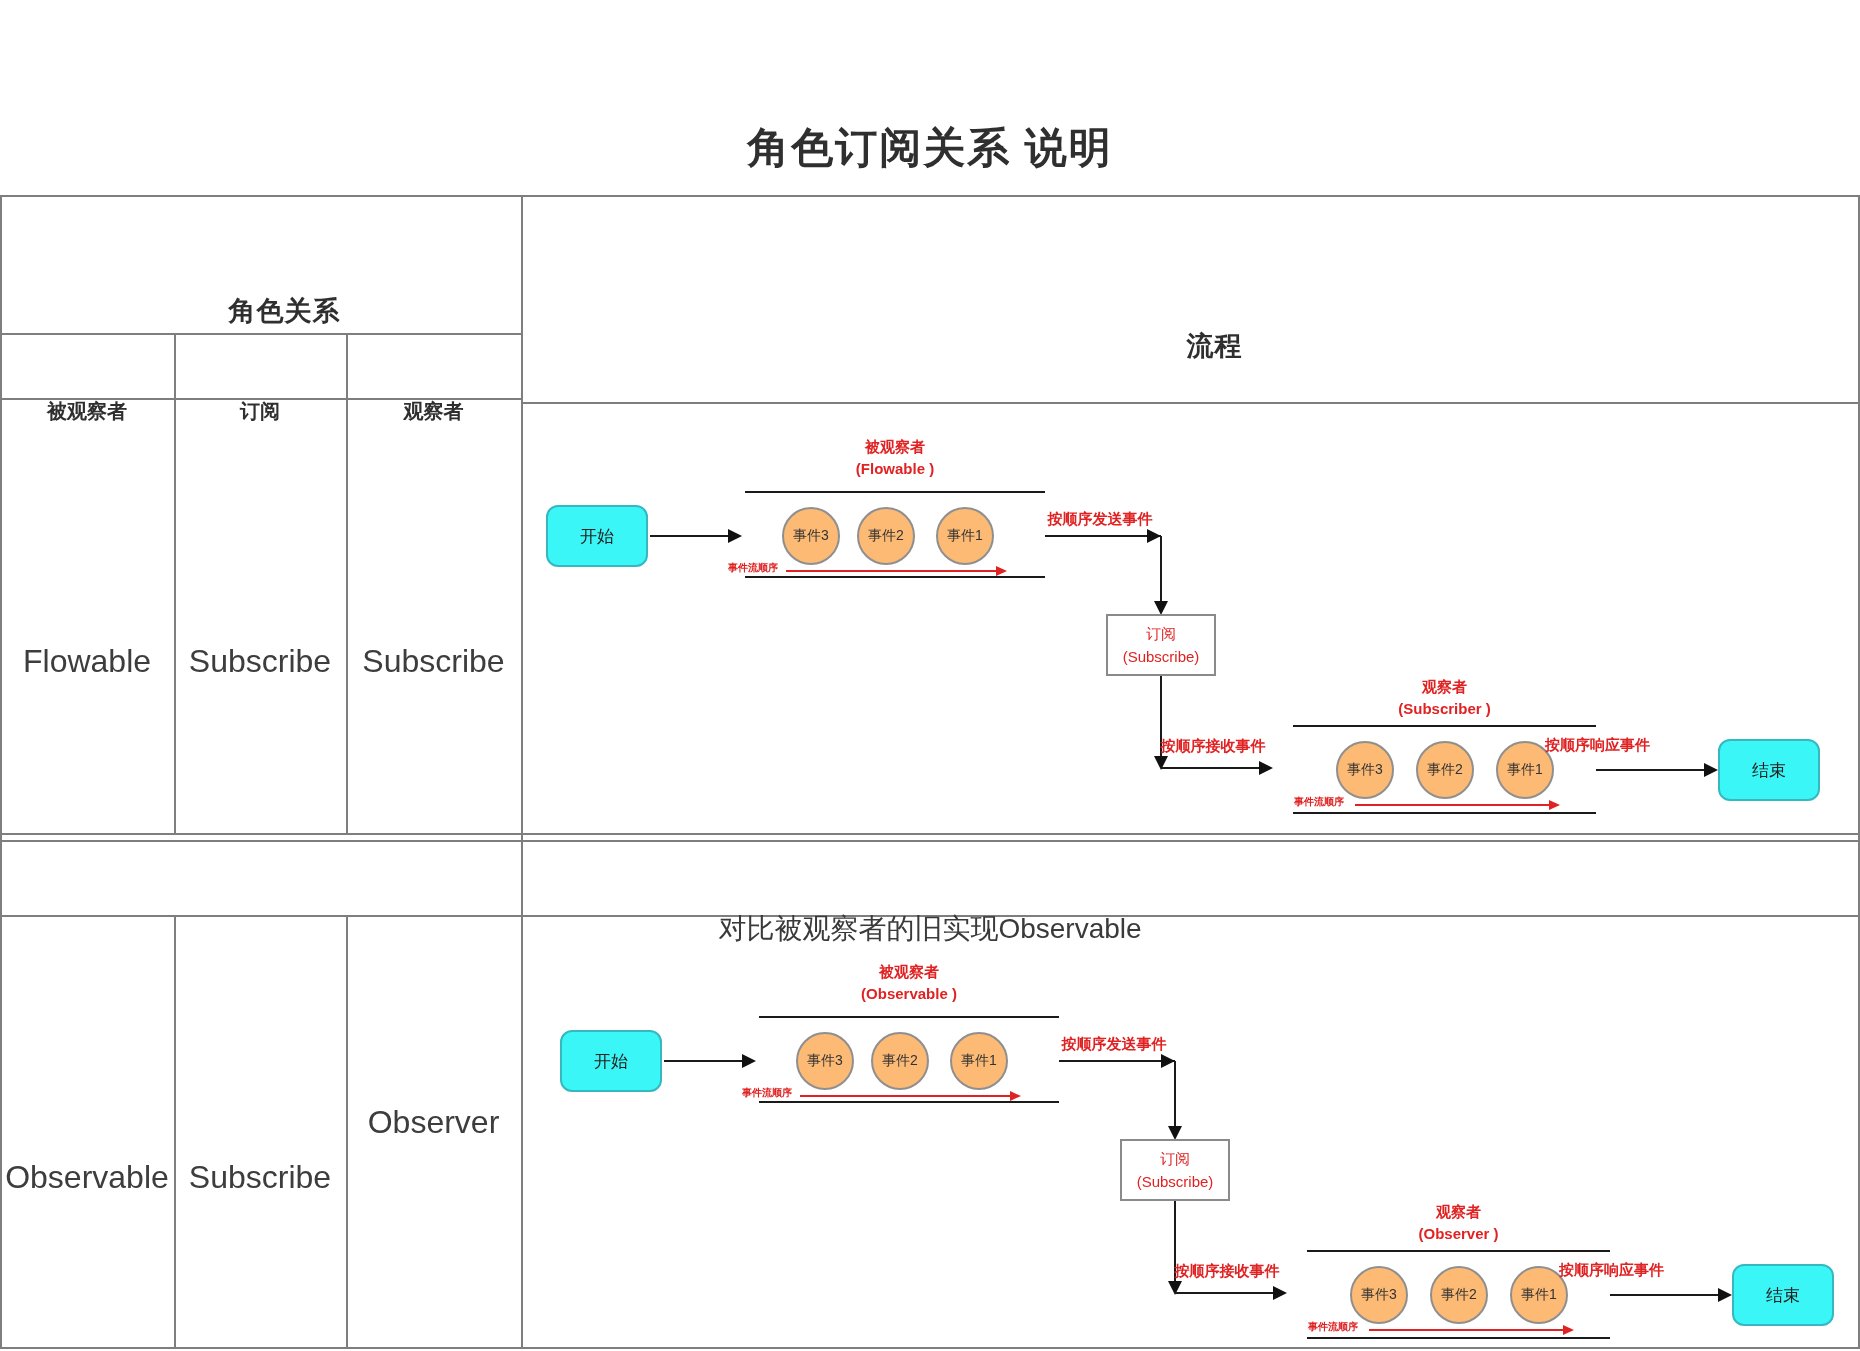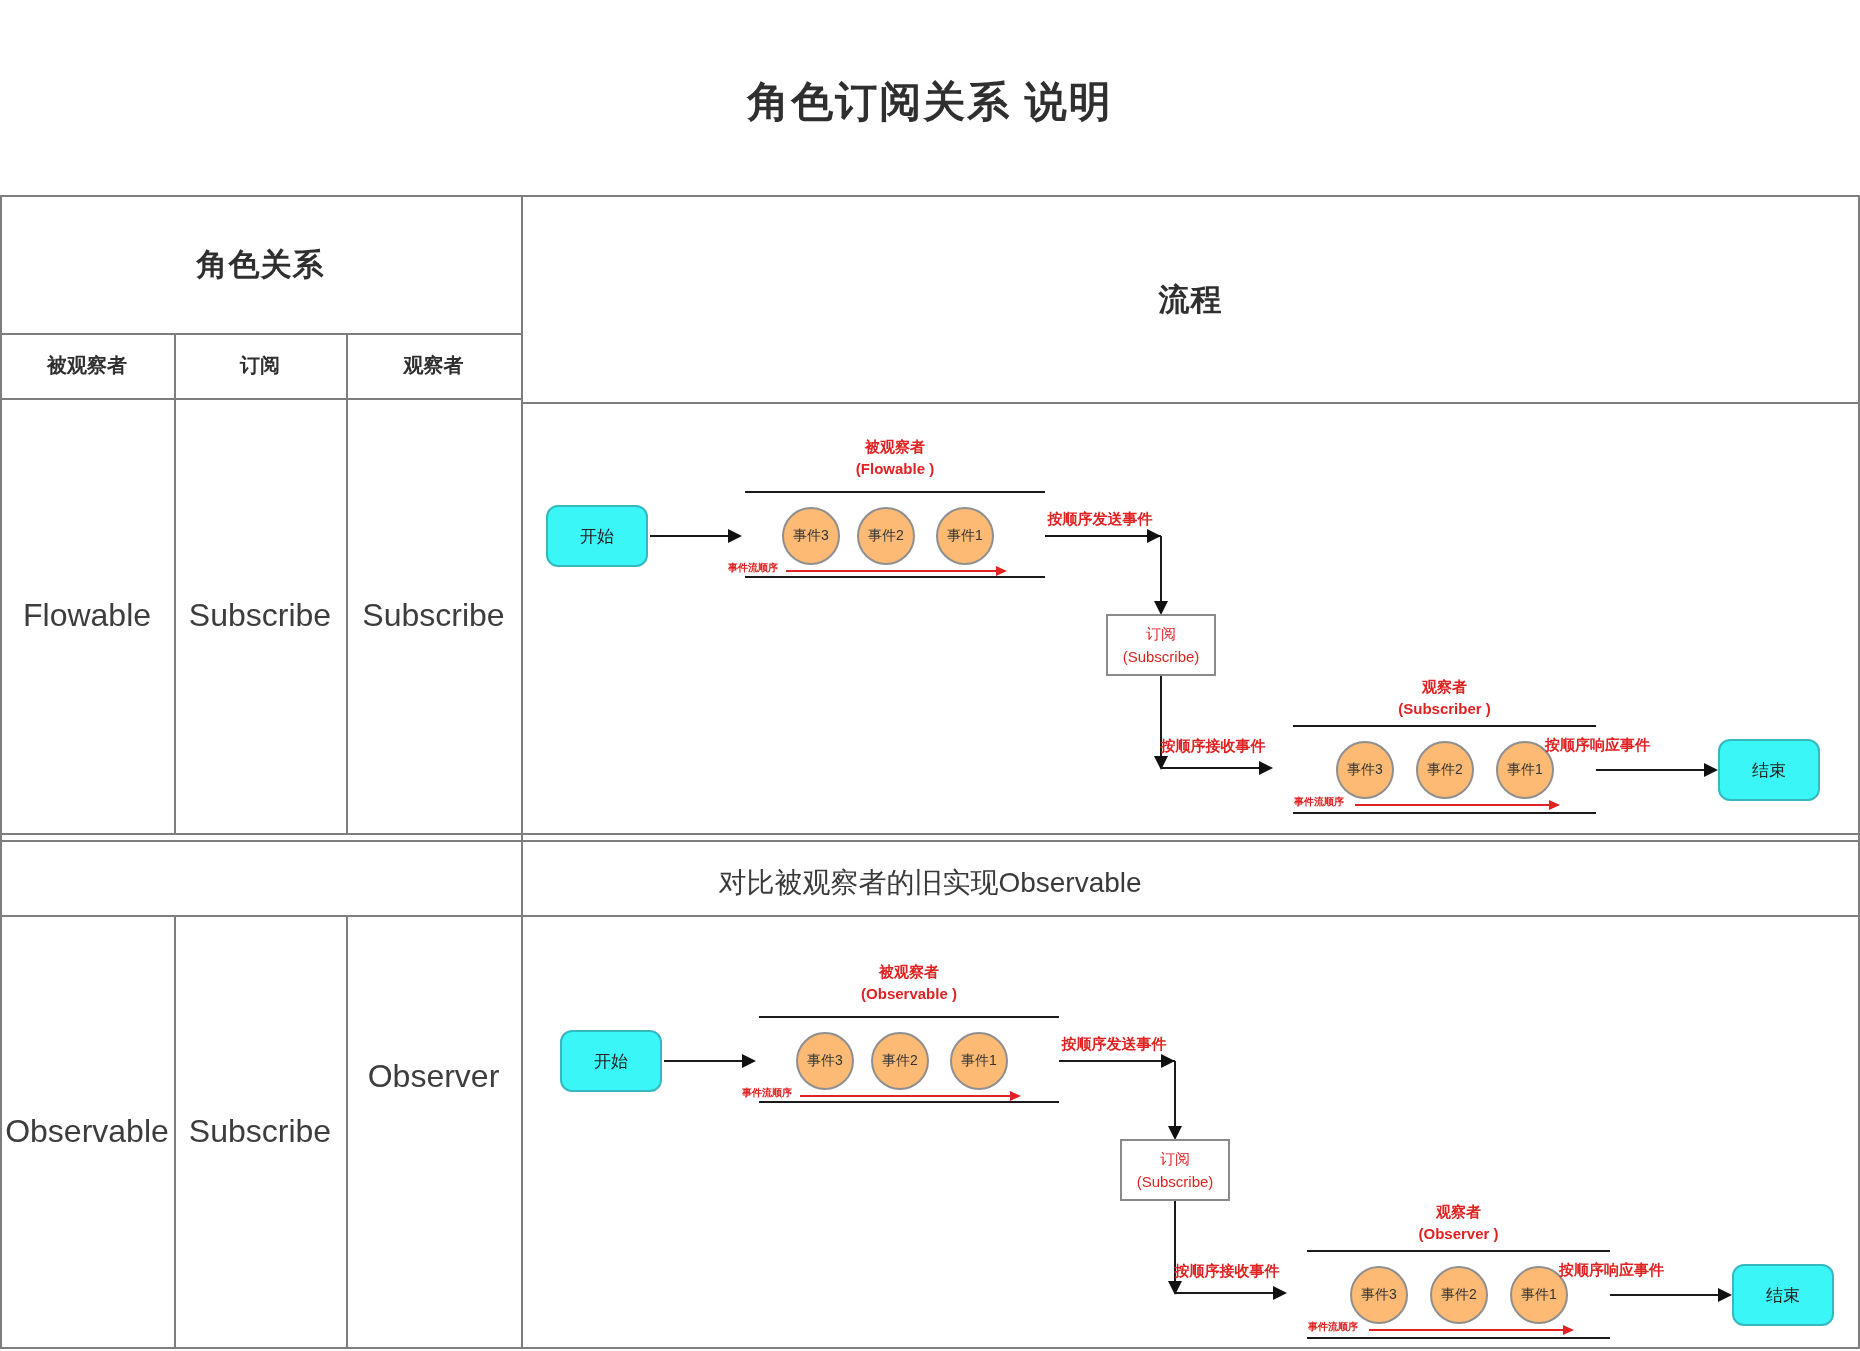--- a/index.html
+++ b/index.html
@@ -2,23 +2,23 @@
 <html><head>
 <meta charset="utf-8">
 <style>
   html,body{margin:0;padding:0;background:#fff;}
   body{width:1860px;height:1351px;position:relative;overflow:hidden;
        font-family:"Liberation Sans","DejaVu Sans",sans-serif;color:#333;}
   
   .gl{position:absolute;background:#7e7e7e;}
   .gl.h{height:2px;} .gl.v{width:2px;}
   
-  .cell{position:absolute;display:flex;align-items:center;justify-content:center;color:#333;}
+  .cell{position:absolute;display:flex;align-items:center;justify-content:center;color:#333;margin-top:46px;}
   .title-text{font-size:42px;font-weight:bold;color:#2f2f2f;letter-spacing:2px;}
-  .sec-head{font-size:31px;font-weight:bold;color:#2f2f2f;letter-spacing:1px;}
+  .sec-head{font-size:27px;font-weight:bold;color:#2f2f2f;letter-spacing:1px;padding-left:24px;}
   .colh{font-size:20px;font-weight:bold;color:#2f2f2f;}
   .rowv{font-size:32px;color:#3d3d3d;}
   .divtext{font-size:28px;color:#3a3a3a;}
   
   .flow{position:absolute;width:1300px;height:386px;}
   .flow1{left:540px;top:440px;}
   .flow2{left:554px;top:965px;}
   
   .ln{position:absolute;background:#1a1a1a;height:2px;}
   .vln{position:absolute;background:#1a1a1a;width:2px;}

